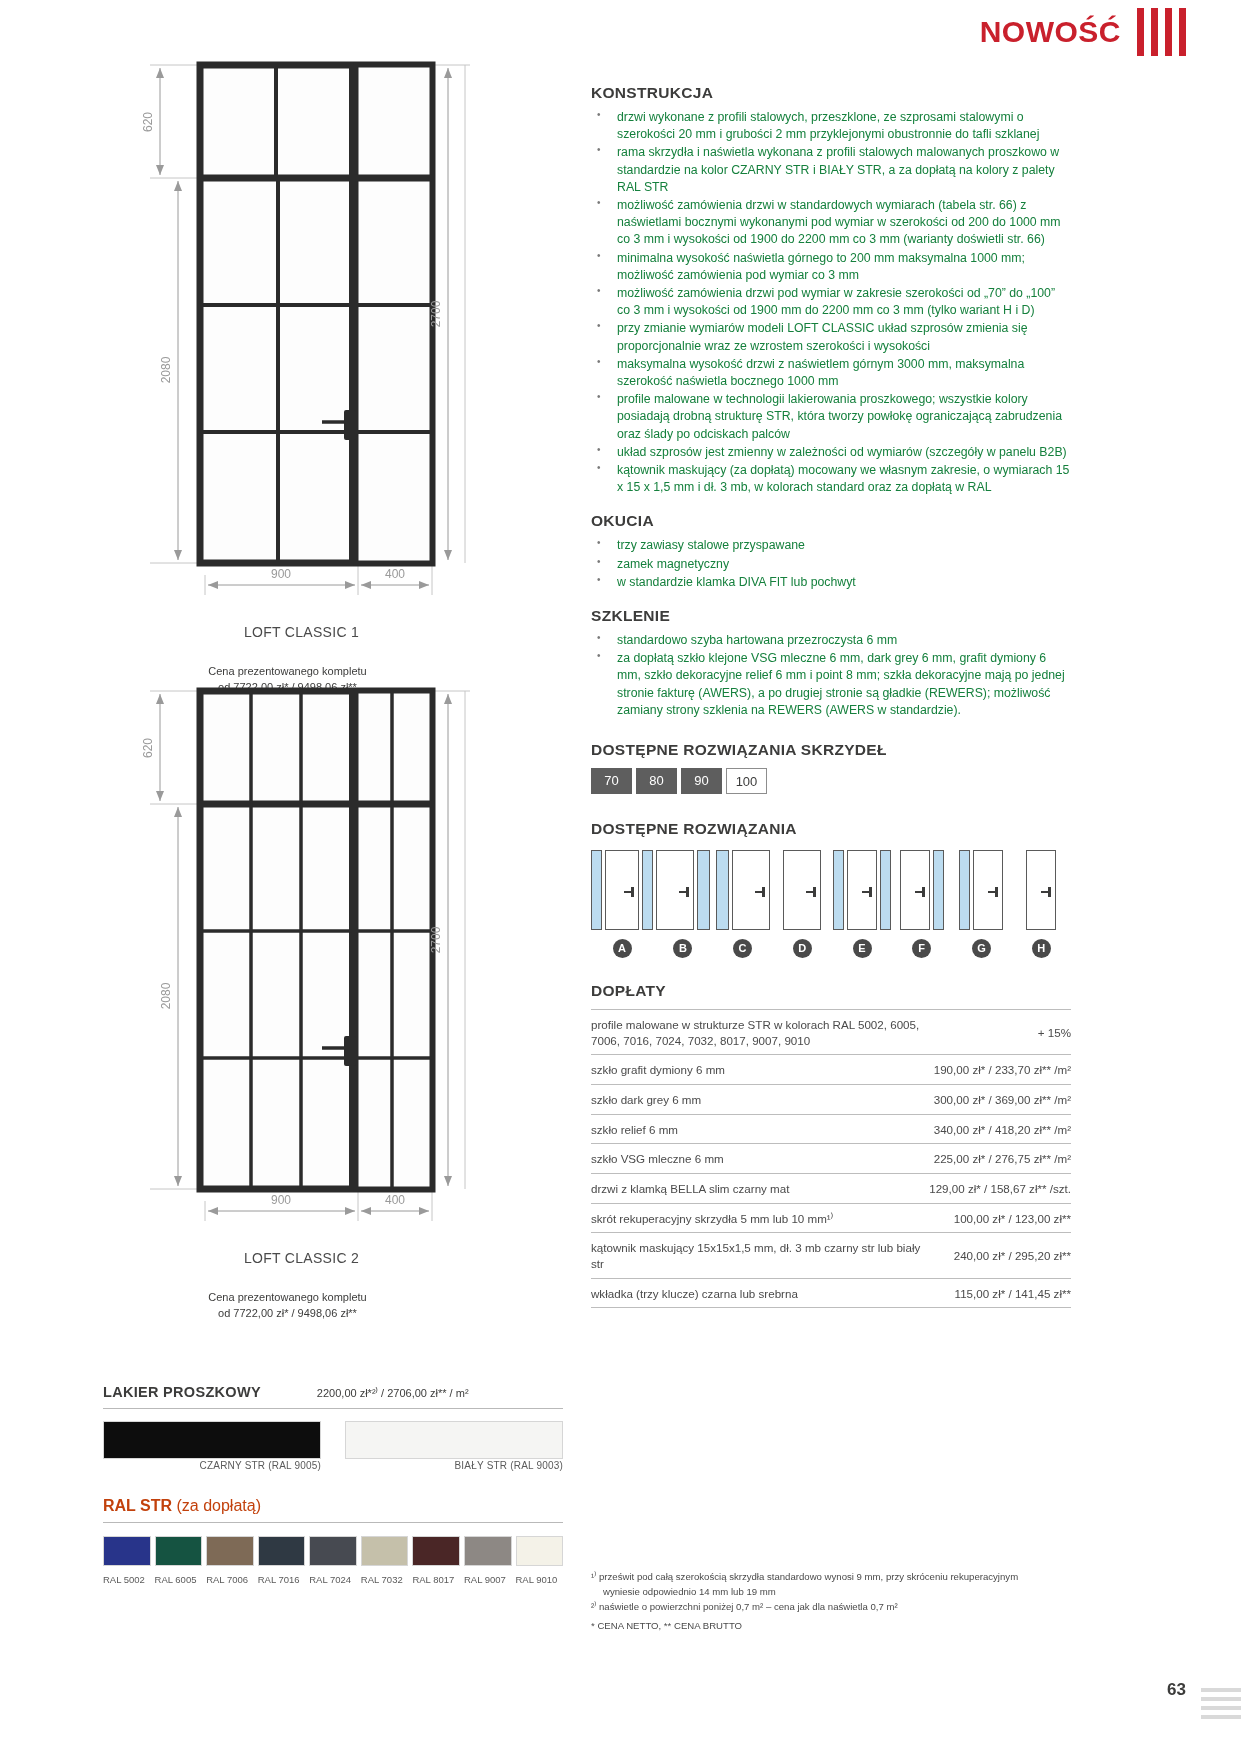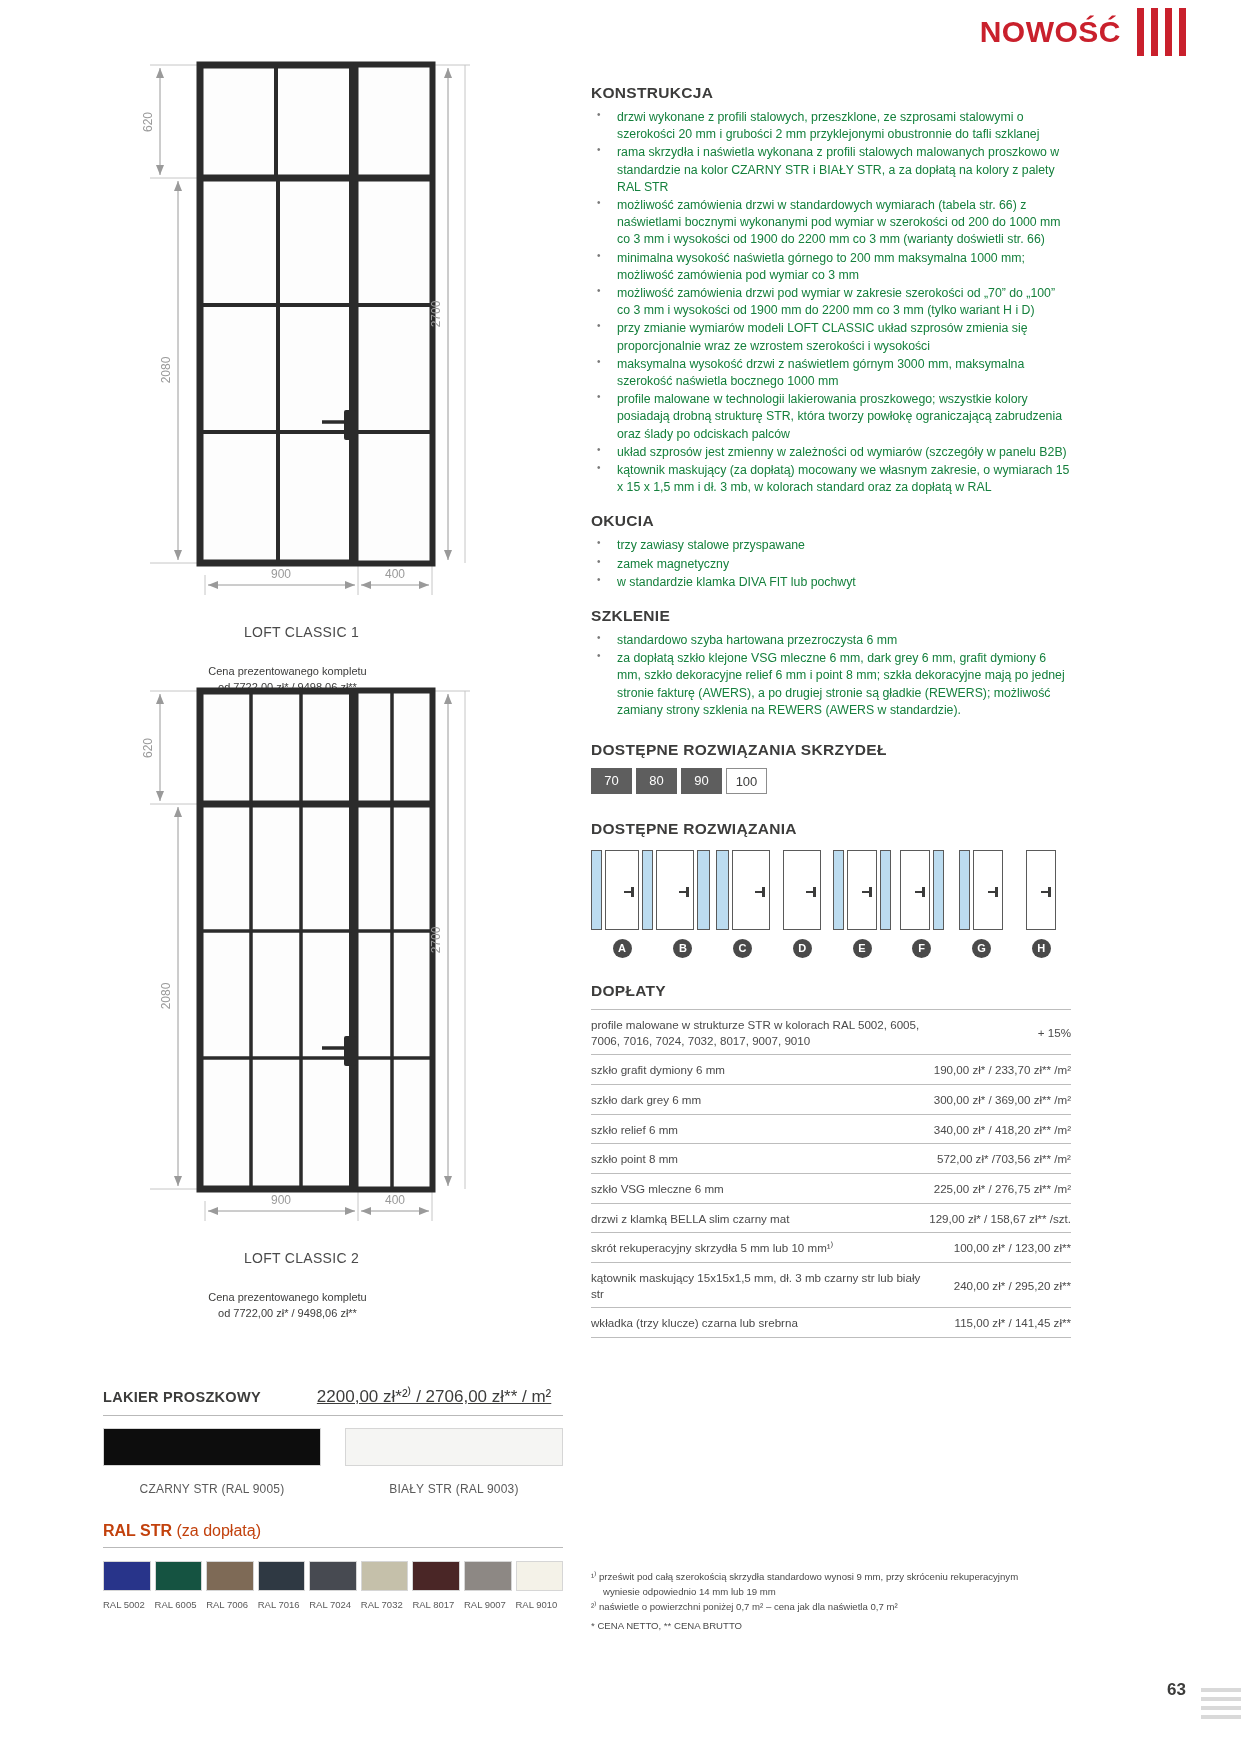--- a/index.html
+++ b/index.html
@@ -35,27 +35,27 @@
   }
   .caption-price {
     text-align: center; font-size: 11px; color: #3c3c3b; margin-top: 24px;
     line-height: 1.45;
   }
 
   
   .lakier-sec { position: absolute; left: 103px; top: 1384px; width: 460px; }
   .lakier-head { display: flex; align-items: baseline; }
   .lakier-title { font-size: 14.5px; font-weight: bold; color: #3c3c3b; letter-spacing: 0.3px; }
-  .lakier-price { font-size: 17px; color: #3c3c3b; margin-left: 56px; text-decoration: underline; }
+  .lakier-price { font-size: 11px; color: #3c3c3b; margin-left: 56px; }
   .lakier-rule { border-top: 1px solid #b9b9b9; margin-top: 8px; }
 
   .swatch-row { display: flex; gap: 24px; margin-top: 12px; }
   .swatch-box { width: 218px; }
   .swatch-chip { height: 38px; border: 1px solid #d6d6d6; }
-  .swatch-label { text-align: center; font-size: 12px; color: #5a5a5a; margin-top: 16px; letter-spacing: .2px;}
+  .swatch-label { text-align: right; font-size: 10px; color: #5a5a5a; margin-top: 1px; letter-spacing: .2px;}
 
   .ralstr-title { font-size: 16px; color: #c2410c; margin-top: 26px; }
   .ralstr-title b { font-weight: bold; }
   .ralstr-title span { font-weight: normal; }
   .ralstr-rule { border-top: 1px solid #b9b9b9; margin-top: 7px; }
 
   .ral-row { display: flex; gap: 4px; margin-top: 13px; }
   .ral-item { width: 52px; }
   .ral-chip { height: 30px; border: 1px solid #d6d6d6; }
   .ral-name { font-size: 9.5px; color: #5a5a5a; margin-top: 8px; text-align: left; }
@@ -474,24 +474,20 @@
     </tr>
     <tr>
       <td>szkło dark grey 6 mm</td>
       <td class="val">300,00 zł* / 369,00 zł** /m²</td>
     </tr>
     <tr>
       <td>szkło relief 6 mm</td>
       <td class="val">340,00 zł* / 418,20 zł** /m²</td>
     </tr>
     <tr>
-      <td>szkło point 8 mm</td>
-      <td class="val">572,00 zł* /703,56 zł** /m²</td>
-    </tr>
-    <tr>
       <td>szkło VSG mleczne 6 mm</td>
       <td class="val">225,00 zł* / 276,75 zł** /m²</td>
     </tr>
     <tr>
       <td>drzwi z klamką BELLA slim czarny mat</td>
       <td class="val">129,00 zł* / 158,67 zł** /szt.</td>
     </tr>
     <tr>
       <td>skrót rekuperacyjny skrzydła 5 mm lub 10 mm¹⁾</td>
       <td class="val">100,00 zł* / 123,00 zł**</td>

